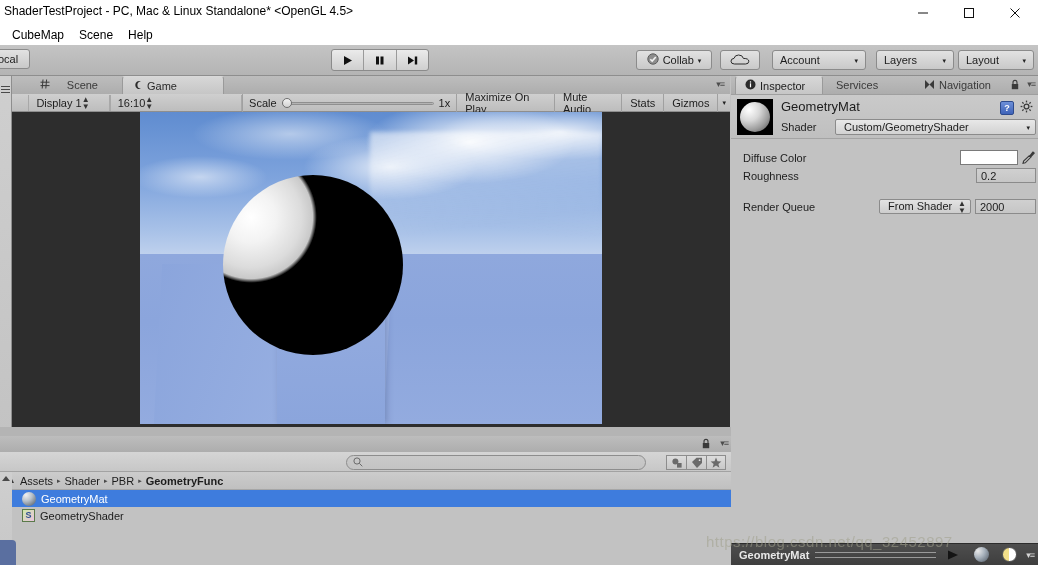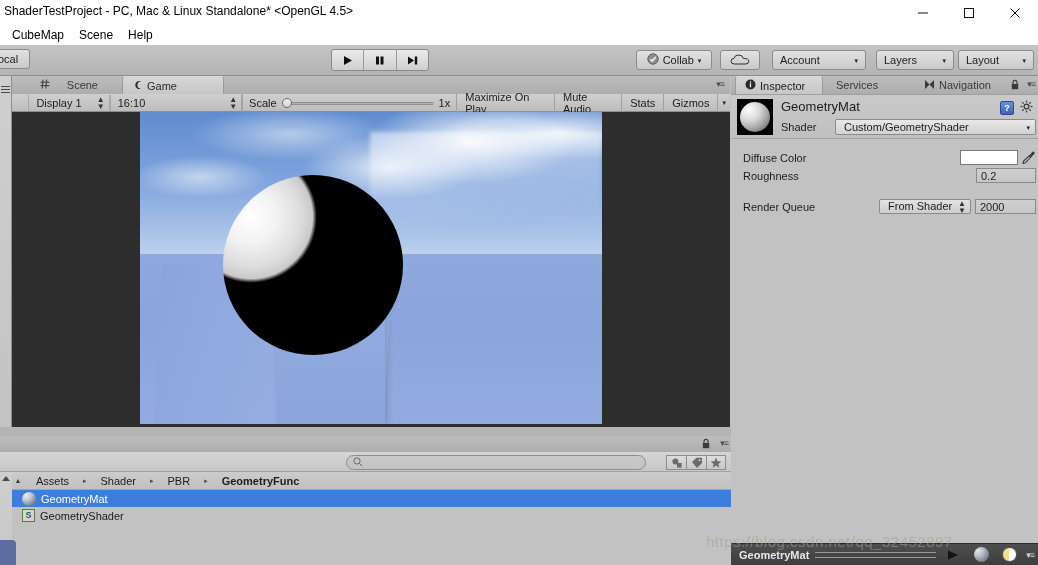--- a/index.html
+++ b/index.html
@@ -126,21 +126,21 @@
     font-size: 9px; color: #4d4d4d; letter-spacing: -1px;
   }
 
   .gametoolbar {
     position: absolute; left: 0; top: 18px; width: 718px; height: 18px;
     background: linear-gradient(#cfcfcf,#bdbdbd);
     border-bottom: 1px solid #8e8e8e;
     display: flex; align-items: center;
   }
   .gt-field {
-    height: 16px; display: flex; align-items: center; justify-content: space-between;
+    height: 16px; display: flex; align-items: center; justify-content: flex-start;
     padding: 0 4px 0 7px; font-size: 11px; color: #1d1d1d;
     border-left: 1px solid #a8a8a8; border-right: 1px solid #a8a8a8;
   }
   .updown { font-size: 8px; line-height: 7px; color: #333; text-align: center; }
   .gt-btn {
     height: 18px; display: flex; align-items: center; padding: 0 8px;
     font-size: 11px; color: #1d1d1d; border-left: 1px solid #a0a0a0;
   }
   .scalewrap {
     display: flex; align-items: center; gap: 5px; padding: 0 6px;
@@ -350,21 +350,21 @@
     background: linear-gradient(#dcdcdc,#c8c8c8);
     display: flex; align-items: center; justify-content: center;
     border-right: none;
   }
   .fbtn:last-child { border-right: 1px solid #8d8d8d; }
 
   .breadcrumb {
     position: absolute; left: 0; top: 36px; width: 731px; height: 18px;
     background: linear-gradient(#cccccc,#c0c0c0);
     border-bottom: 1px solid #a6a6a6;
-    display: flex; align-items: center; padding-left: 14px; gap: 14px;
+    display: flex; align-items: center; padding-left: 8px; gap: 4px;
     font-size: 11px; color: #1c1c1c;
   }
   .bc-arrow { font-size: 7px; color: #4a4a4a; }
   .bc-last { font-weight: bold; }
   .bc-collapse { width: 8px; text-align: center; font-size: 7px; color: #3a3a3a; }
 
   .asset-list {
     position: absolute; left: 0; top: 54px; width: 731px; height: 120px;
     background: #c2c2c2;
   }

